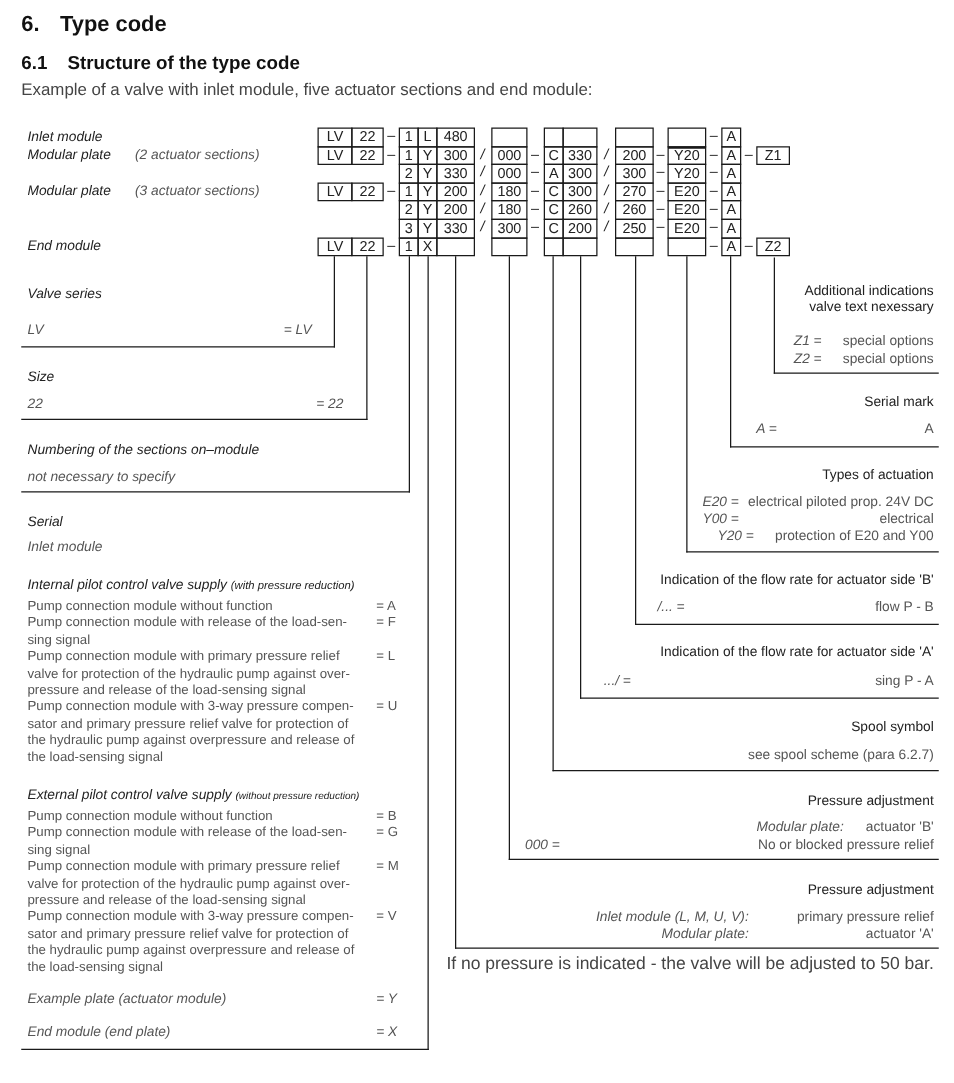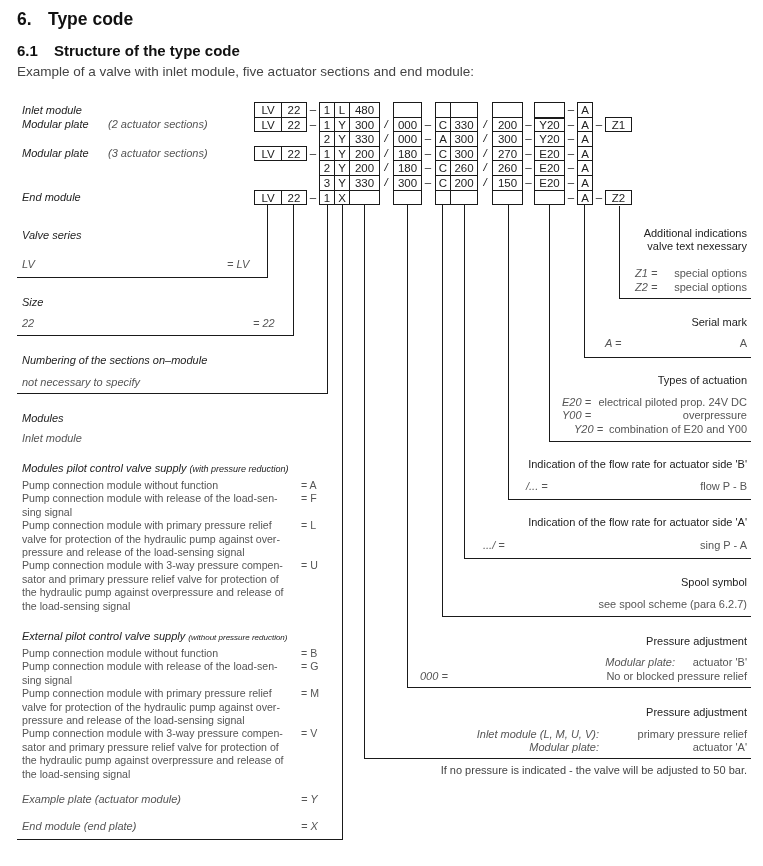--- a/index.html
+++ b/index.html
@@ -20,21 +20,21 @@
        line-height:14px; text-align:center; color:#222; }
   .box { border:1px solid #1a1a1a; }
   .sep { color:#222; }
   .ln { position:absolute; background:#1a1a1a; }
   .v { width:1.2px; }
   .hz { height:1.2px; }
   .items { position:absolute; left:22px; width:320px; font-size:10.6px; line-height:13.4px; color:#555; }
   .item { position:relative; }
   .item .code { position:absolute; left:279px; top:0; }
   .small { font-size:9px; }
-  .foot { font-size:11px; color:#444; }
+  .foot { font-size:14px; color:#444; }
 </style>
 </head>
 <body>
 
 <div class="abs h1">
   <span class="num">6.</span><span>Type code</span>
 </div>
 <div class="abs h2">
   <span class="num">6.1</span><span>Structure of the type code</span>
 </div>
@@ -148,21 +148,21 @@
   <div class="crow" style="top:175px">
     <span class="c box" style="left:319px;width:16px">3</span>
     <span class="c box" style="left:334px;width:16px">Y</span>
     <span class="c box" style="left:349px;width:31px">330</span>
     <span class="c sep" style="left:380px;width:12px;font-style:italic">/</span>
     <span class="c box" style="left:393px;width:29px">300</span>
     <span class="c sep" style="left:422px;width:12px">–</span>
     <span class="c box" style="left:435px;width:16px">C</span>
     <span class="c box" style="left:450px;width:28px">200</span>
     <span class="c sep" style="left:479px;width:12px;font-style:italic">/</span>
-    <span class="c box" style="left:492px;width:31px">150</span>
+    <span class="c box" style="left:492px;width:31px">250</span>
     <span class="c sep" style="left:523px;width:11px">–</span>
     <span class="c box" style="left:534px;width:31px">E20</span>
     <span class="c sep" style="left:566px;width:10px">–</span>
     <span class="c box" style="left:577px;width:16px">A</span>
   </div>
 
   <div class="crow" style="top:189.6px">
     <span class="c box" style="left:254px;width:28px">LV</span>
     <span class="c box" style="left:281px;width:26px">22</span>
     <span class="c sep" style="left:308px;width:10px">–</span>
@@ -213,25 +213,25 @@
   <div class="abs t11 val" style="left:22px;top:258px">LV</div>
   <div class="abs t11 val" style="left:227px;top:258px">= LV</div>
 
   <div class="abs t11 lbl" style="left:22px;top:296px">Size</div>
   <div class="abs t11 val" style="left:22px;top:317px">22</div>
   <div class="abs t11 val" style="left:253px;top:317px">= 22</div>
 
   <div class="abs t11 lbl" style="left:22px;top:354px">Numbering of the sections on–module</div>
   <div class="abs t11 val" style="left:22px;top:376px">not necessary to specify</div>
 
-  <div class="abs t11 lbl" style="left:22px;top:412px">Modules</div>
+  <div class="abs t11 lbl" style="left:22px;top:412px">Serial</div>
   <div class="abs t11 val" style="left:22px;top:432px">Inlet module</div>
 
   <div class="abs t11 lbl" style="left:22px;top:462px">
-    <span>Modules pilot control valve supply</span>
+    <span>Internal pilot control valve supply</span>
     <span class="small">(with pressure reduction)</span>
   </div>
   <div class="items" style="top:479px">
     <div class="item">
       <div>Pump connection module without function</div>
       <span class="code">= A</span>
     </div>
     <div class="item">
       <div>Pump connection module with release of the load-sen-</div>
       <div>sing signal</div>
@@ -296,23 +296,23 @@
   <div class="r val" style="top:281px">special options</div>
 
   <div class="r lbl" style="top:316px">Serial mark</div>
   <div class="abs t11 val" style="left:605px;top:337px">A =</div>
   <div class="r val" style="top:337px">A</div>
 
   <div class="r lbl" style="top:374px">Types of actuation</div>
   <div class="abs t11 val" style="left:562px;top:396px">E20 =</div>
   <div class="r val" style="top:396px">electrical piloted prop. 24V DC</div>
   <div class="abs t11 val" style="left:562px;top:409px">Y00 =</div>
-  <div class="r val" style="top:409px">overpressure</div>
+  <div class="r val" style="top:409px">electrical</div>
   <div class="abs t11 val" style="left:574px;top:423px">Y20 =</div>
-  <div class="r val" style="top:423px">combination of E20 and Y00</div>
+  <div class="r val" style="top:423px">protection of E20 and Y00</div>
 
   <div class="r lbl" style="top:458px">Indication of the flow rate for actuator side 'B'</div>
   <div class="abs t11 val" style="left:526px;top:480px">/... =</div>
   <div class="r val" style="top:480px">flow P - B</div>
 
   <div class="r lbl" style="top:516px">Indication of the flow rate for actuator side 'A'</div>
   <div class="abs t11 val" style="left:483px;top:539px">.../ =</div>
   <div class="r val" style="top:539px">sing P - A</div>
 
   <div class="r lbl" style="top:576px">Spool symbol</div>

